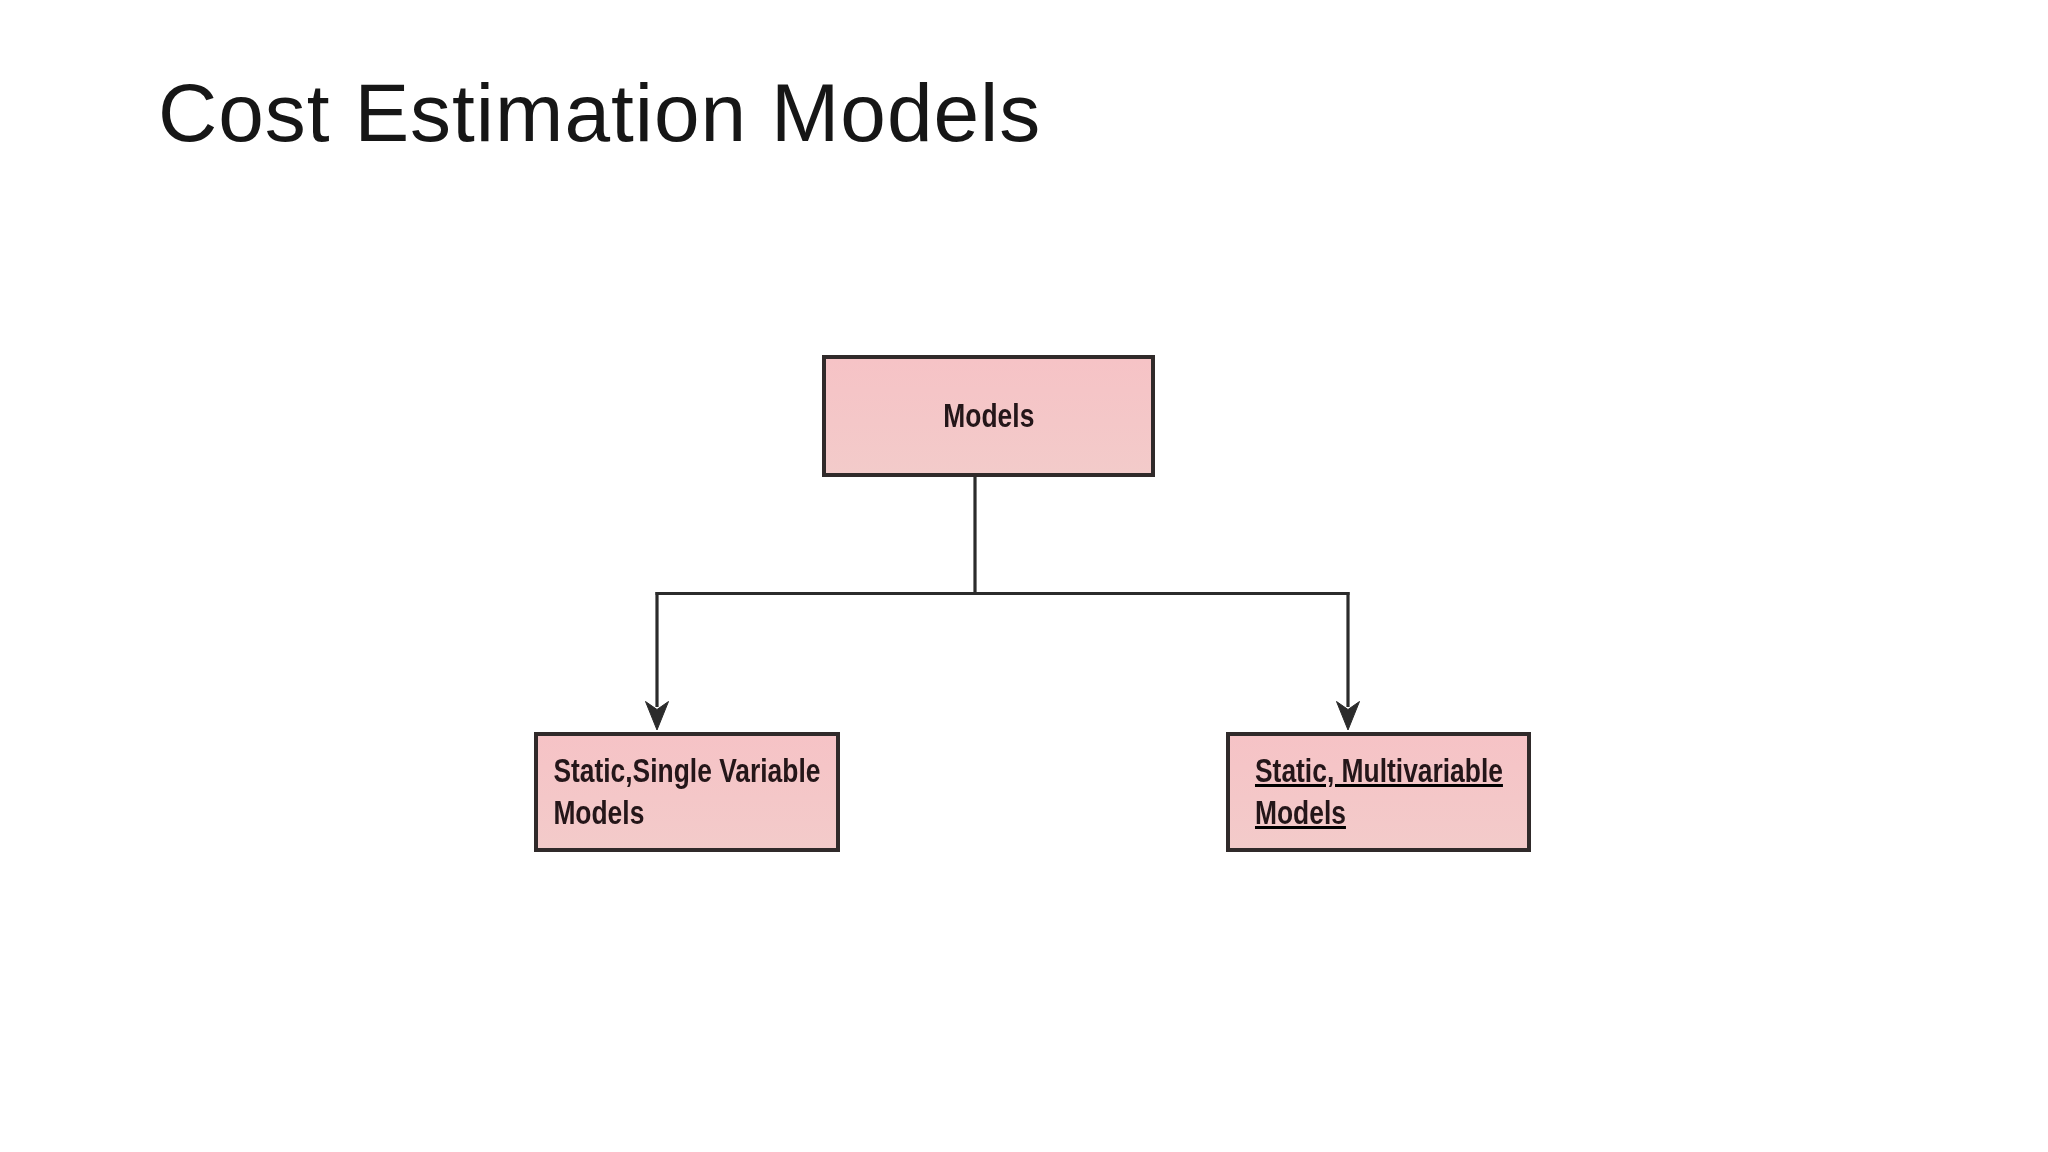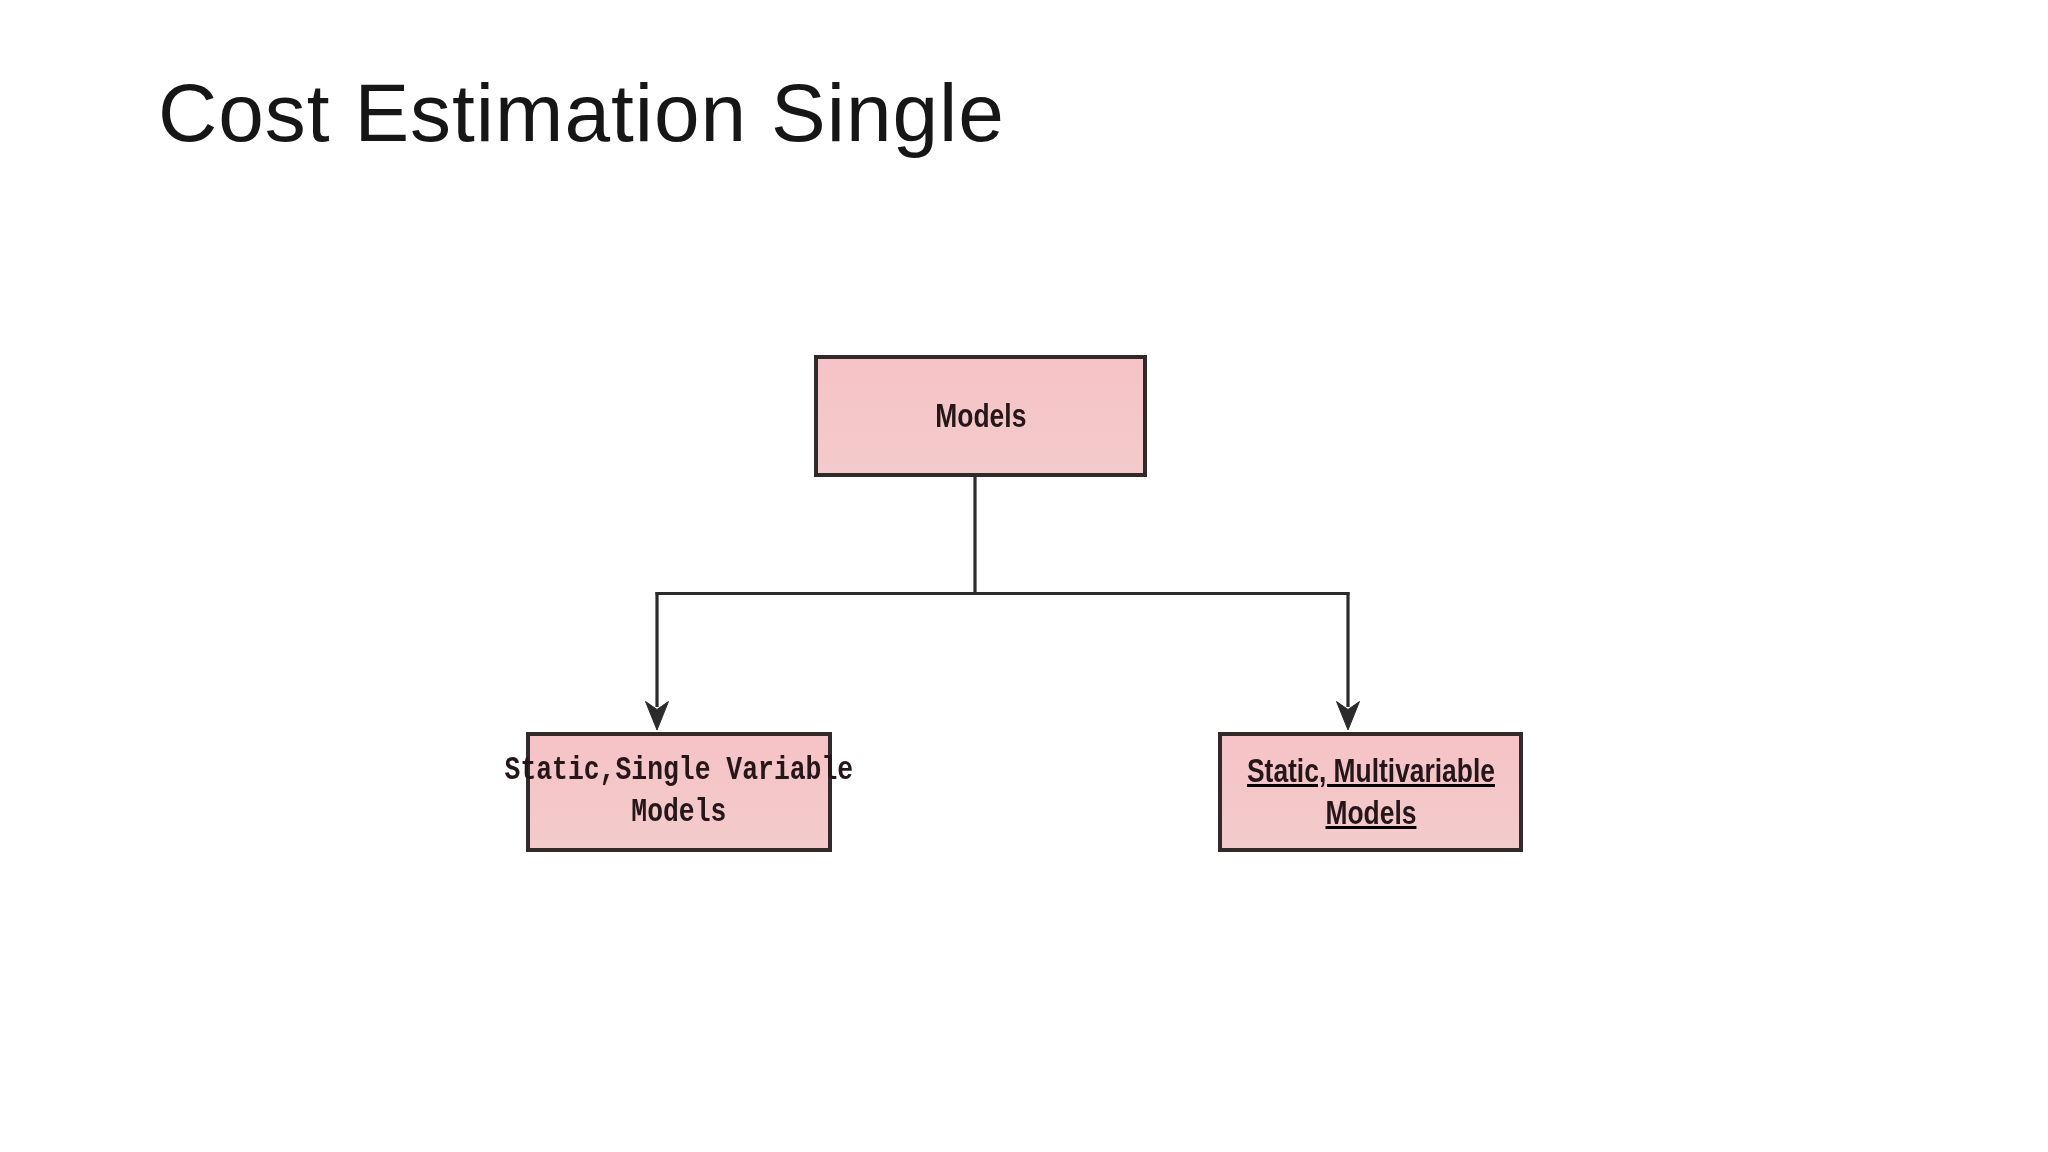--- a/index.html
+++ b/index.html
@@ -46,43 +46,43 @@
     stroke-width: 1;
     stroke-linejoin: miter;
   }
   .node {
     position: absolute;
     background: linear-gradient(180deg, #f6c3c6 0%, var(--node-fill) 55%, #f3cbca 100%);
     border: 4px solid var(--node-border);
     display: flex;
     align-items: center;
     justify-content: center;
-    text-align: center;
+    margin-left: 8px;
   }
   .node-root  { left: 814px;  top: 355px; width: 333px; height: 122px; }
-  .node-left  { left: 526px;  top: 732px; width: 306px; height: 120px; font-family: Liberation Mono, monospace; }
+  .node-left  { left: 526px;  top: 732px; width: 306px; height: 120px; }
   .node-right { left: 1218px; top: 732px; width: 305px; height: 120px; text-decoration: underline; }
   .node-label {
     display: block;
     font-weight: bold;
     font-size: 33px;
     line-height: 42px;
     color: var(--node-text);
     transform: scaleX(0.8);
     transform-origin: 50% 50%;
     white-space: nowrap;
   }
   .node-label .line { display: block; }
 </style>
 </head>
 <body>
 
 <div class="slide">
 
-  <h1 class="title">Cost Estimation Single</h1>
+  <h1 class="title">Cost Estimation Models</h1>
 
   <svg class="connectors" viewBox="0 0 2048 1152" xmlns="http://www.w3.org/2000/svg" aria-hidden="true">
 
     <line x1="975" y1="477" x2="975" y2="595"></line>
 
     <line x1="655.5" y1="593.5" x2="1349.5" y2="593.5"></line>
 
     <line x1="657" y1="592" x2="657" y2="707"></line>
     <polygon points="657,730 645.5,701.5 657,709.5 668.5,701.5"></polygon>
 

